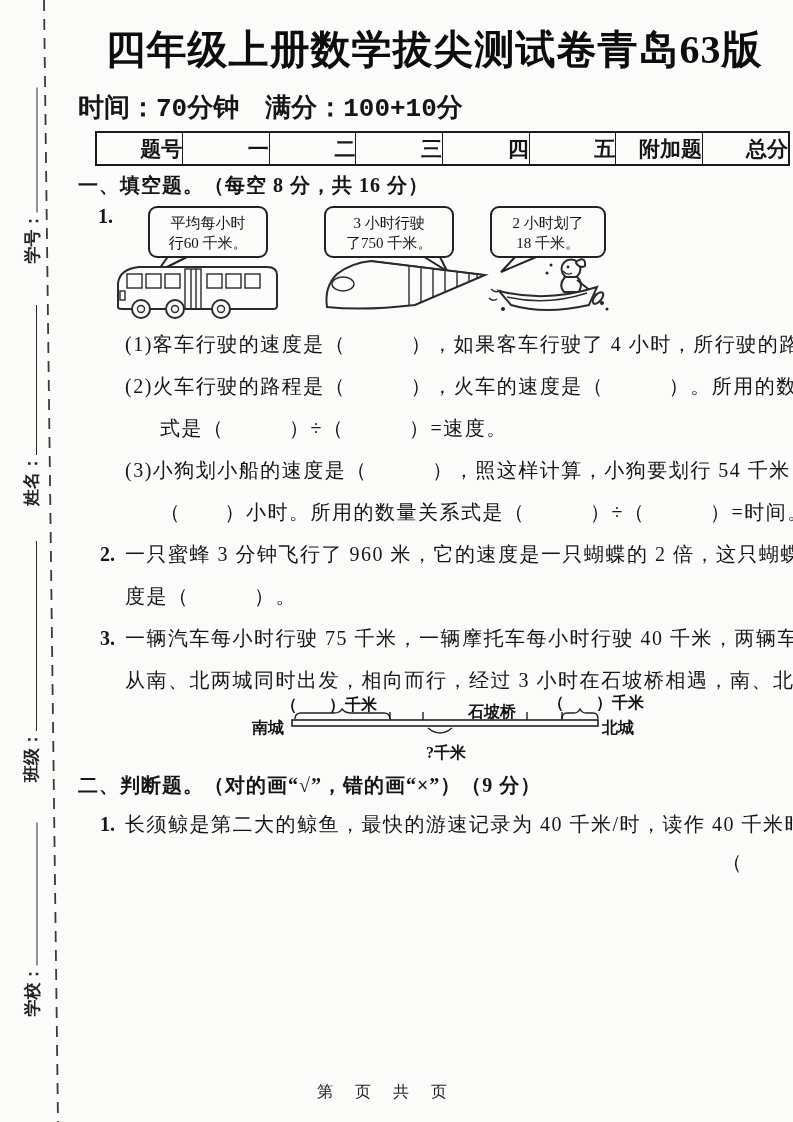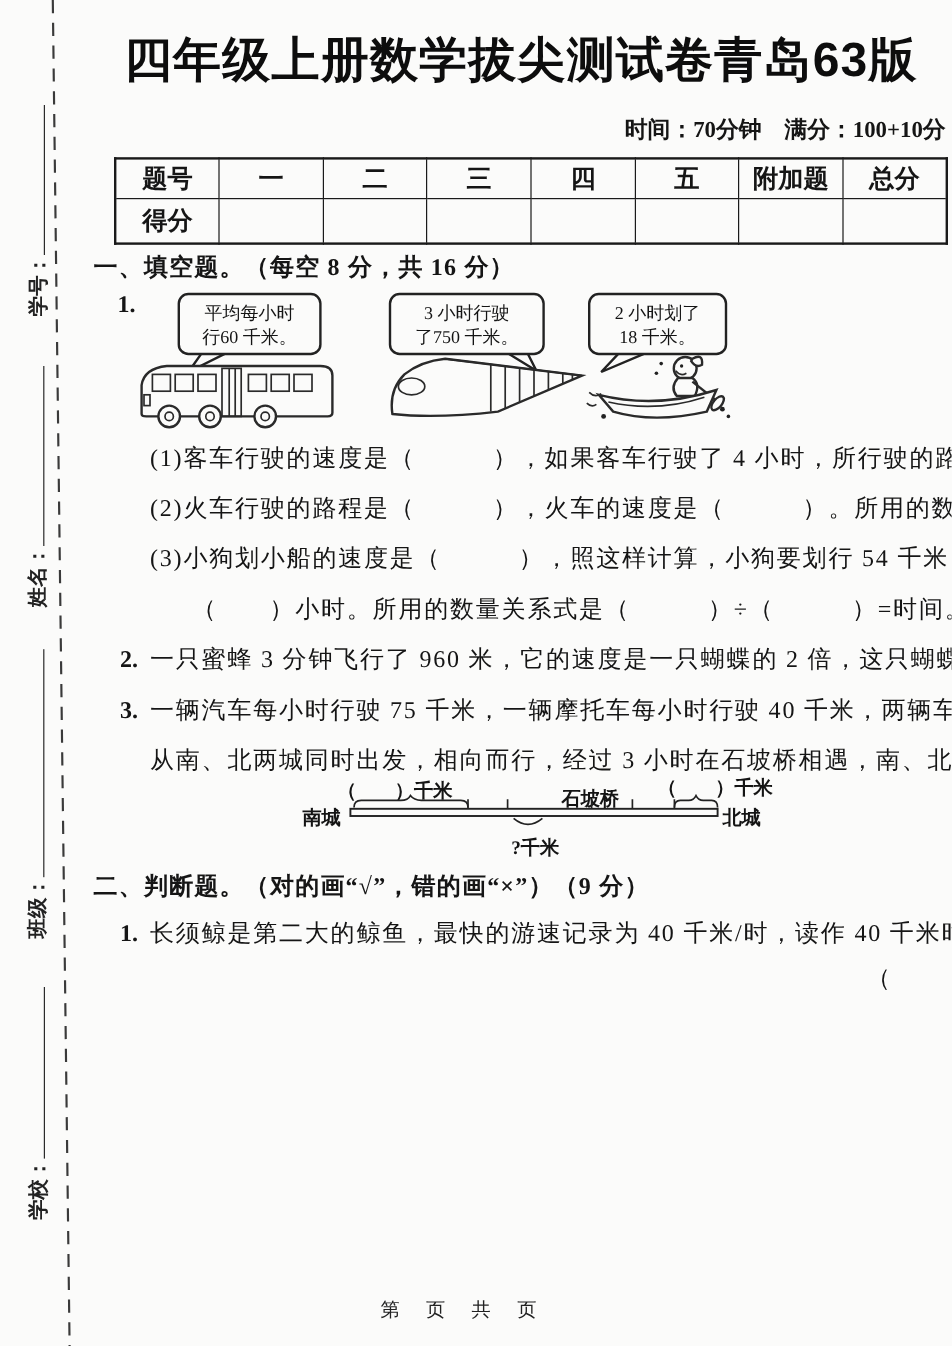--- a/index.html
+++ b/index.html
@@ -37,57 +37,57 @@
   #side-f3 { width:248px; left:-92px; top:646px; }
   #side-f3 .sline { width:190px; }
   #side-f4 { width:201px; left:-68px; top:904px; }
   #side-f4 .sline { width:143px; }
 
   
   #main { position:absolute; left:78px; top:0; width:712px; }
 
   #title {
     margin-top:26px;
-    font-family:Liberation Sans, sans-serif;
+    font-family:Liberation Serif, serif;
     font-weight:bold;
     font-size:40px;
     line-height:48px;
     text-align:center;
     letter-spacing:1px;
     color:#0d0d0d;
   }
   #subtitle {
     margin-top:28px;
     font-family:"Liberation Sans", sans-serif;
     font-weight:bold;
     font-size:31px;
     line-height:36px;
     text-align:center;
     letter-spacing:1px;
   }
   #exam-info {
     margin-top:24px;
-    font-family:Liberation Serif, serif;
+    font-family:Liberation Mono, monospace;
     font-weight:600;
-    font-size:19px;
+    font-size:26px;
     line-height:22px;
-    text-align:right;
+    text-align:left;
     padding-right:2px;
   }
 
   
   #score-table {
     margin:11px 0 0 17px;
     border-collapse:collapse;
     table-layout:fixed;
     width:695px;
     font-family:Liberation Serif, serif;
     font-weight:bold;
     font-size:21px;
-    text-align:center;
+    text-align:right;
   }
   #score-table td { border:1.6px solid #1a1a1a; }
   #score-table { border:2.5px solid #1a1a1a; }
   #score-table tr.hdr td { height:33px; }
   #score-table tr.scr td { height:38px; }
 
   
   .sec-heading {
     margin-top:7px;
     font-size:20px;
@@ -161,30 +161,20 @@
     <tbody>
         <tr class="hdr">
       <td>题号</td>
       <td>一</td>
       <td>二</td>
       <td>三</td>
       <td>四</td>
       <td>五</td>
       <td>附加题</td>
       <td>总分</td>
-    </tr>
-    <tr class="scr">
-      <td>得分</td>
-      <td></td>
-      <td></td>
-      <td></td>
-      <td></td>
-      <td></td>
-      <td></td>
-      <td></td>
     </tr>
   </tbody>
     </table>
 
   <div class="sec-heading">一、填空题。（每空 8 分，共 16 分）</div>
 
   <div id="q1-block">
     <span class="qnum-abs">1.</span>
 
     <svg class="fig" id="fig-bus" width="178" height="120">
@@ -258,23 +248,25 @@
         <circle cx="60" cy="70" r="1.5" fill="#222"></circle>
         <circle cx="115" cy="100" r="2" fill="#222"></circle>
         <circle cx="120" cy="106" r="1.5" fill="#222"></circle>
         <circle cx="16" cy="106" r="2" fill="#222"></circle>
       </g>
     </svg>
   </div>
 
   <div class="line ind1"><span>(1)客车行驶的速度是（　　　），如果客车行驶了 4 小时，所行驶的路程是</span></div>
   <div class="line ind1"><span>(2)火车行驶的路程是（　　　），火车的速度是（　　　）。所用的数量关系</span></div>
+  <div class="line ind2"><span>式是（　　　）÷（　　　）=速度。</span></div>
   <div class="line ind1"><span>(3)小狗划小船的速度是（　　　），照这样计算，小狗要划行 54 千米，需要</span></div>
   <div class="line ind2"><span>（　　）小时。所用的数量关系式是（　　　）÷（　　　）=时间。</span></div>
   <div class="line ind0"><span class="qnum">2.</span><span>一只蜜蜂 3 分钟飞行了 960 米，它的速度是一只蝴蝶的 2 倍，这只蝴蝶的速</span></div>
+  <div class="line ind1"><span>度是（　　　）。</span></div>
   <div class="line ind0"><span class="qnum">3.</span><span>一辆汽车每小时行驶 75 千米，一辆摩托车每小时行驶 40 千米，两辆车分别</span></div>
   <div class="line ind1"><span>从南、北两城同时出发，相向而行，经过 3 小时在石坡桥相遇，南、北两城相距</span></div>
 
   <svg id="line-diagram" width="712" height="80">
     <text x="174" y="43">南城</text>
     <text x="524" y="43">北城</text>
     <text x="390" y="27">石坡桥</text>
     <text x="203" y="20">（　　）千米</text>
     <text x="470" y="18">（　　）千米</text>
     <text x="348" y="68" font-size="18">?千米</text>

